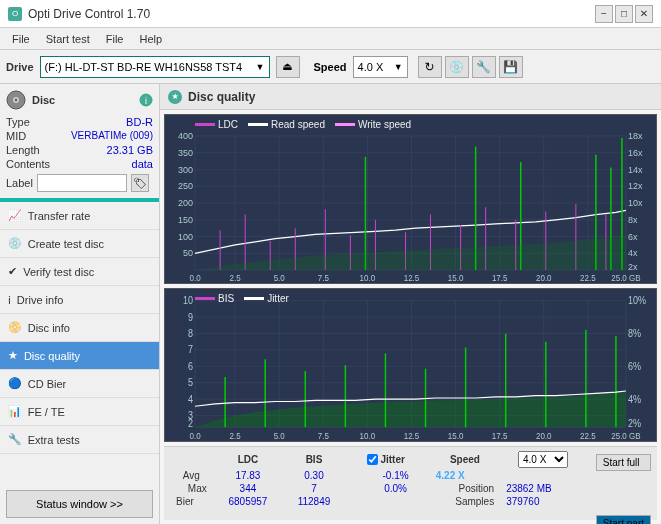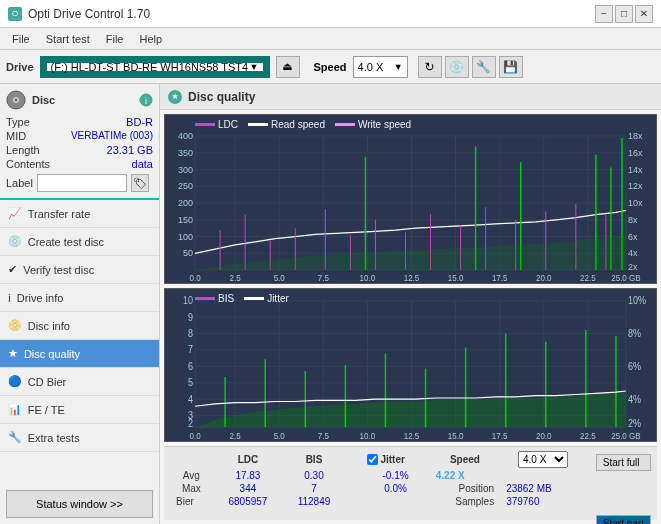--- a/index.html
+++ b/index.html
@@ -26,21 +26,21 @@
     .speed-label { font-size: 11px; font-weight: bold; margin-left: 8px; }
     .speed-select { height: 22px; border: 1px solid #aaa; background: white; font-size: 11px; padding: 0 4px; width: 60px; display: flex; align-items: center; }
     .drivebar-icons { display: flex; gap: 3px; margin-left: 4px; }
     .drivebar-icon-btn { width: 24px; height: 22px; background: #e0e0e0; border: 1px solid #aaa; display: flex; align-items: center; justify-content: center; cursor: pointer; font-size: 12px; }
 
     
     .main { display: flex; height: calc(524px - 28px - 22px - 34px); }
 
     
     .sidebar { width: 160px; min-width: 160px; background: #f0f0f0; border-right: 1px solid #ccc; display: flex; flex-direction: column; }
-    .disc-panel { padding: 6px; border-bottom: 2px solid #14b8a6; }
+    .disc-panel { padding: 6px; border-bottom: 4px solid #14b8a6; }
     .disc-header { display: flex; align-items: center; gap: 6px; margin-bottom: 6px; }
     .disc-title { font-size: 11px; font-weight: bold; color: #333; }
     .disc-row { display: flex; justify-content: space-between; margin-bottom: 2px; font-size: 11px; }
     .disc-row-label { color: #333; }
     .disc-row-value { color: #0000cc; font-size: 11px; }
     .label-row { display: flex; align-items: center; gap: 4px; margin-top: 4px; }
     .label-input { border: 1px solid #aaa; height: 18px; width: 90px; background: white; font-size: 11px; }
     .label-icon-btn { width: 18px; height: 18px; background: #e0e0e0; border: 1px solid #aaa; display: flex; align-items: center; justify-content: center; cursor: pointer; }
     .nav-items { flex: 1; }
     .nav-item { display: flex; align-items: center; height: 28px; padding: 0 8px; cursor: pointer; font-size: 11px; color: #333; border-bottom: 1px solid #ddd; gap: 6px; }
@@ -84,21 +84,21 @@
 
 <div class="menubar">
   <span class="menubar-item">File</span>
   <span class="menubar-item">Start test</span>
   <span class="menubar-item">File</span>
   <span class="menubar-item">Help</span>
 </div>
 
 <div class="drivebar">
   <span class="drivebar-label">Drive</span>
-  <div class="drivebar-select" style="width:230px; border:7px solid #0f766e; background:white; height:22px; display:flex; align-items:center; padding:0 4px;">
+  <div class="drivebar-select" style="width:230px; border:1px solid #0f766e; background:white; height:22px; display:flex; align-items:center; padding:0 4px;">
     <span style="flex:1; font-size:11px;">(F:)  HL-DT-ST BD-RE  WH16NS58 TST4</span>
     <span style="font-size:9px;">▼</span>
   </div>
   <div class="drivebar-eject">⏏</div>
   <span class="speed-label">Speed</span>
   <div class="speed-select" style="width:55px; border:1px solid #999; background:white; height:22px; display:flex; align-items:center; padding:0 4px;">
     <span style="flex:1; font-size:11px;">4.0 X</span>
     <span style="font-size:9px;">▼</span>
   </div>
   <div class="drivebar-icons">
@@ -125,21 +125,21 @@
           <circle cx="7" cy="7" r="6" fill="#4a9" stroke="#3a7" stroke-width="1"></circle>
           <text x="7" y="11" text-anchor="middle" fill="white" font-size="9">i</text>
         </svg>
       </div>
       <div class="disc-row">
         <span class="disc-row-label">Type</span>
         <span class="disc-row-value">BD-R</span>
       </div>
       <div class="disc-row">
         <span class="disc-row-label">MID</span>
-        <span class="disc-row-value" style="font-size:10px;">VERBATIMe (003)</span>
+        <span class="disc-row-value" style="font-size:10px;">VERBATIMe (009)</span>
       </div>
       <div class="disc-row">
         <span class="disc-row-label">Length</span>
         <span class="disc-row-value">23.31 GB</span>
       </div>
       <div class="disc-row">
         <span class="disc-row-label">Contents</span>
         <span class="disc-row-value">data</span>
       </div>
       <div class="label-row">
@@ -438,21 +438,21 @@
               <tr>
                 <td style="color:#333; text-align:center; padding:1px 6px;">Avg</td>
                 <td style="color:#0000cc; text-align:center; padding:1px 6px;">17.83</td>
                 <td style="color:#0000cc; text-align:center; padding:1px 6px;">0.30</td>
                 <td style="padding:1px 6px;"></td>
                 <td style="color:#0000cc; text-align:center; padding:1px 6px;">-0.1%</td>
                 <td style="color:#4af; padding:1px 6px; font-weight:bold;">4.22 X</td>
                 <td></td>
               </tr>
               <tr>
-                <td style="color:#333; text-align:center; padding:1px 6px;">Max</td>
+                <td style="color:#333; text-align:right; padding:1px 6px;">Max</td>
                 <td style="color:#0000cc; text-align:center; padding:1px 6px;">344</td>
                 <td style="color:#0000cc; text-align:center; padding:1px 6px;">7</td>
                 <td style="padding:1px 6px;"></td>
                 <td style="color:#0000cc; text-align:center; padding:1px 6px;">0.0%</td>
                 <td style="color:#333; text-align:right; padding:1px 6px;">Position</td>
                 <td style="color:#0000cc; padding:1px 6px;">23862 MB</td>
               </tr>
               <tr>
                 <td style="color:#333; text-align:left; padding:1px 6px;">Bier</td>
                 <td style="color:#0000cc; text-align:center; padding:1px 6px;">6805957</td>

